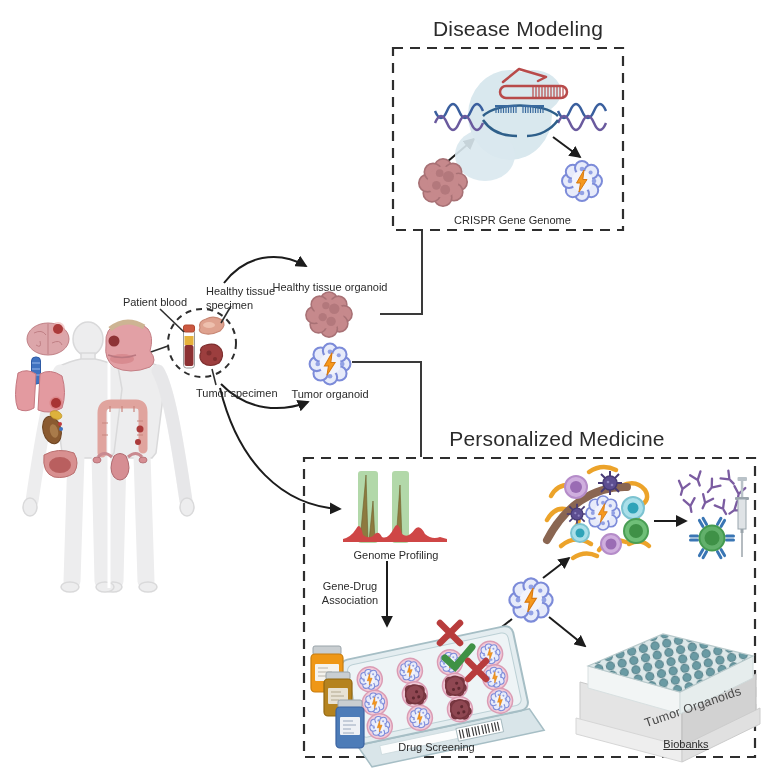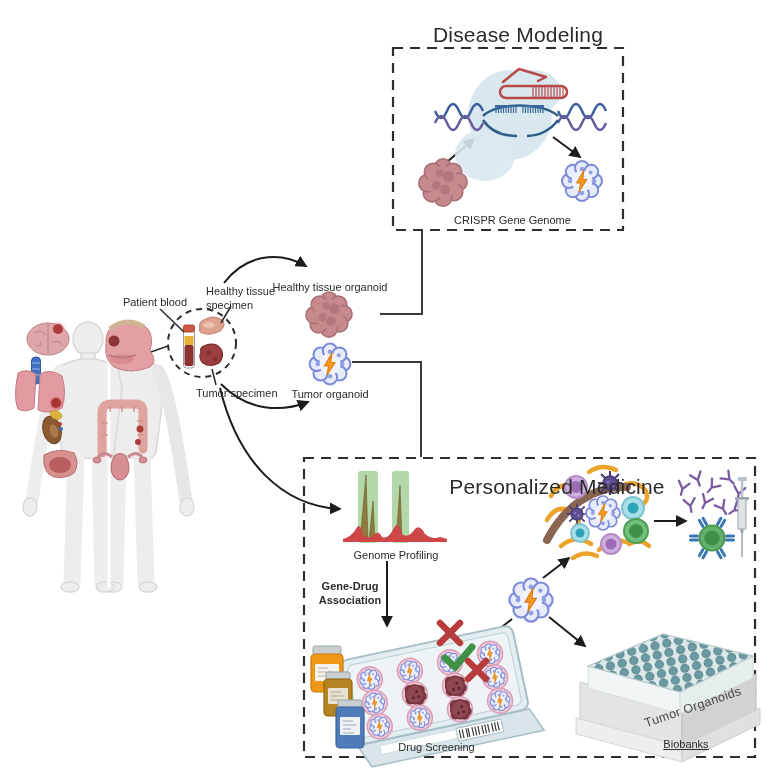--- a/index.html
+++ b/index.html
@@ -465,31 +465,31 @@
       <path d="M6,96 L6,112 L112,140 L112,124 Z" fill="#eeeeee" stroke="#d6d6d6" stroke-width="1"></path>
       <path d="M112,124 L112,140 L190,102 L190,86 Z" fill="#e0e0e0" stroke="#cccccc" stroke-width="1"></path>
     </g>
     <g>
       <path d="M18,44 L110,70 L110,92 L18,66 Z" fill="#f2f5f5" stroke="#d8e0e1" stroke-width="1"></path>
       <path d="M110,70 L183,34 L183,56 L110,92 Z" fill="#e6eded" stroke="#d0dadb" stroke-width="1"></path>
       <path d="M18,44 L93,12 L183,34 L110,70 Z" fill="url(#caps)" stroke="#b8c9cb" stroke-width="1.2"></path>
     </g>
   </svg>
 
-  <div class="title" style="left:398px;top:17px;width:240px;margin-top:6px;">Disease Modeling</div>
-  <div class="title" style="left:437px;top:427px;width:240px;margin-top:48px;">Personalized Medicine</div>
+  <div class="title" style="left:398px;top:17px;width:240px;">Disease Modeling</div>
+  <div class="title" style="left:437px;top:427px;width:240px;">Personalized Medicine</div>
 
   <div class="lbl" style="left:118px;top:295px;width:74px;">Patient blood</div>
   <div class="lbl lbl-left" style="left:206px;top:284px;width:84px;">Healthy tissue specimen</div>
   <div class="lbl lbl-left" style="left:196px;top:386px;width:110px;">Tumor specimen</div>
 
   <div class="lbl" style="left:263px;top:280px;width:134px;">Healthy tissue organoid</div>
   <div class="lbl" style="left:278px;top:387px;width:104px;">Tumor organoid</div>
 
   <div class="lbl" style="left:430px;top:213px;width:165px;">CRISPR Gene Genome</div>
 
   <div class="lbl" style="left:337px;top:548px;width:118px;">Genome Profiling</div>
-  <div class="lbl" style="left:312px;top:579px;width:76px;font-weight:bold;">Gene-Drug Association</div>
+  <div class="lbl" style="left:312px;top:579px;width:76px;">Gene-Drug Association</div>
   <div class="lbl" style="left:374px;top:740px;width:125px;">Drug Screening</div>
   <div class="lbl rot" style="left:628px;top:699px;width:130px;">Tumor Organoids</div>
   <div class="lbl" style="left:636px;top:737px;width:100px;text-decoration:underline;">Biobanks</div>
 
 </div>
 
 </body></html>

